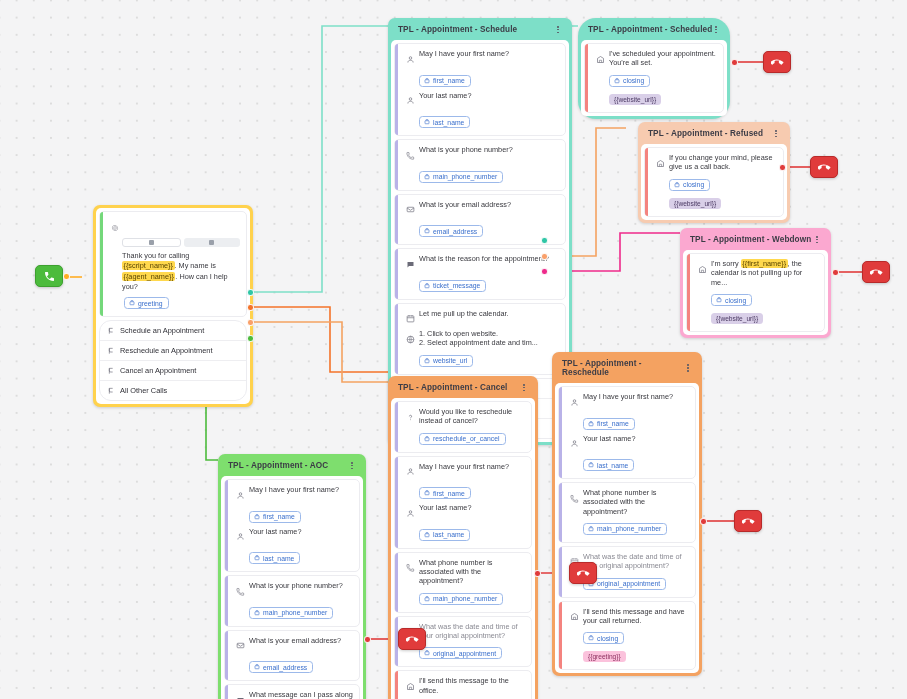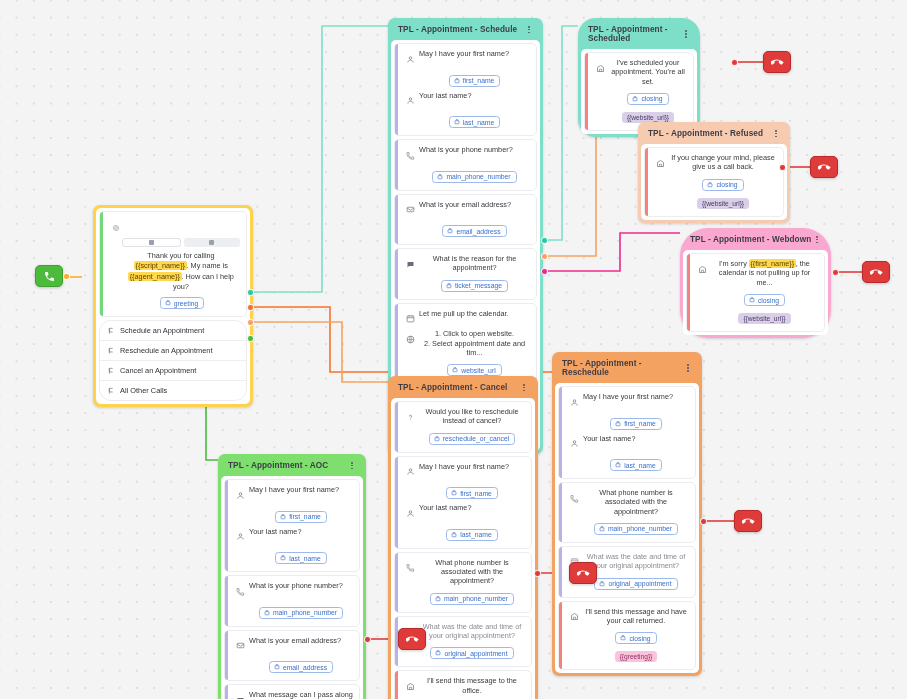--- a/index.html
+++ b/index.html
@@ -28,30 +28,30 @@
     box-shadow: 0 1px 3px rgba(0,0,0,.16);
   }
   .card-head {
     display: flex; align-items: center; justify-content: space-between;
     padding: 4px 7px 6px 7px;
     font-size: 8.2px; font-weight: bold; letter-spacing: .1px;
     color: #3c3c46;
   }
   .kebab { display: flex; flex-direction: column; gap: 1.2px; align-items: center; cursor: pointer; padding: 1px 3px; }
   .kebab i { width: 1.6px; height: 1.6px; background: #5b5b66; border-radius: 50%; display: block; }
-  .card-body { background: #fff; border-radius: 5px; overflow: hidden; text-align: center; }
+  .card-body { background: #fff; border-radius: 5px; overflow: hidden; }
 
   
   .c-teal   { background: #7ddfc8; }
   .c-yellow { background: #ffd24d; }
   .c-orange { background: #f4a261; }
   .c-orange2{ background: #f4a261; }
   .c-peach  { background: #f7cbb0; margin-left: 12px; }
   .c-green  { background: #7ede6e; }
-  .c-pink   { background: #fba8d0; border-radius: 28px; }
+  .c-pink   { background: #fba8d0; }
 
   
   .blk {
     position: relative;
     background: #fff;
     border-radius: 5px;
     margin: 3px;
     padding: 5px 6px 6px 11px;
     border: 1px solid #ececf0;
   }
@@ -225,21 +225,21 @@
           <span>All Other Calls</span>
         </div>
       </div>
     </div>
   </div>
   <div class="port p-teal" style="left:247px; top:289px;"></div>
   <div class="port p-orange" style="left:247px; top:304px;"></div>
   <div class="port p-orange-l" style="left:247px; top:319px;"></div>
   <div class="port p-green" style="left:247px; top:335px;"></div>
 
-  <div class="card c-teal" style="left:388px; top:18px; width:155px;">
+  <div class="card c-teal" style="left:388px; top:18px; width:184px;">
     <div class="card-head">
       <span>TPL - Appointment - Schedule</span>
       <span class="kebab">
           <i></i>
           <i></i>
           <i></i>
         </span>
     </div>
     <div class="card-body">
 
@@ -367,21 +367,21 @@
             </svg>
           <span>Website unreachable</span>
         </div>
       </div>
     </div>
   </div>
   <div class="port p-teal" style="left:541px; top:237px;"></div>
   <div class="port p-orange-l" style="left:541px; top:253px;"></div>
   <div class="port p-pink" style="left:541px; top:268px;"></div>
 
-  <div class="card c-teal" style="left:578px; top:18px; width:122px;border-radius:18px;">
+  <div class="card c-teal" style="left:578px; top:18px; width:152px;border-radius:18px;">
     <div class="card-head">
       <span>TPL - Appointment - Scheduled</span>
       <span class="kebab">
           <i></i>
           <i></i>
           <i></i>
         </span>
     </div>
     <div class="card-body">
       <div class="blk bar-red">

